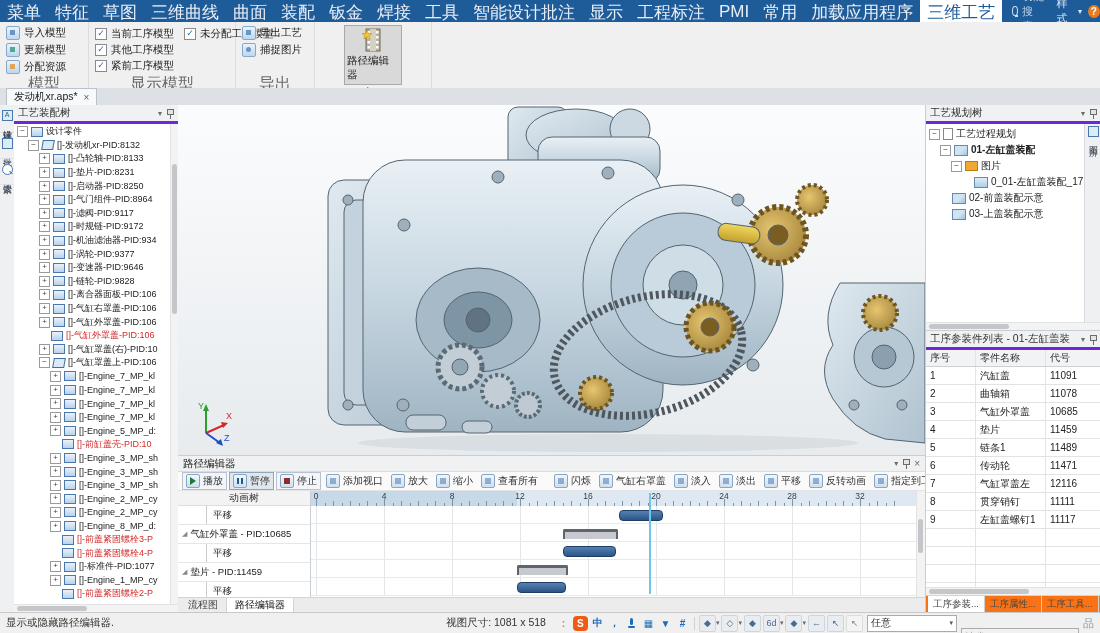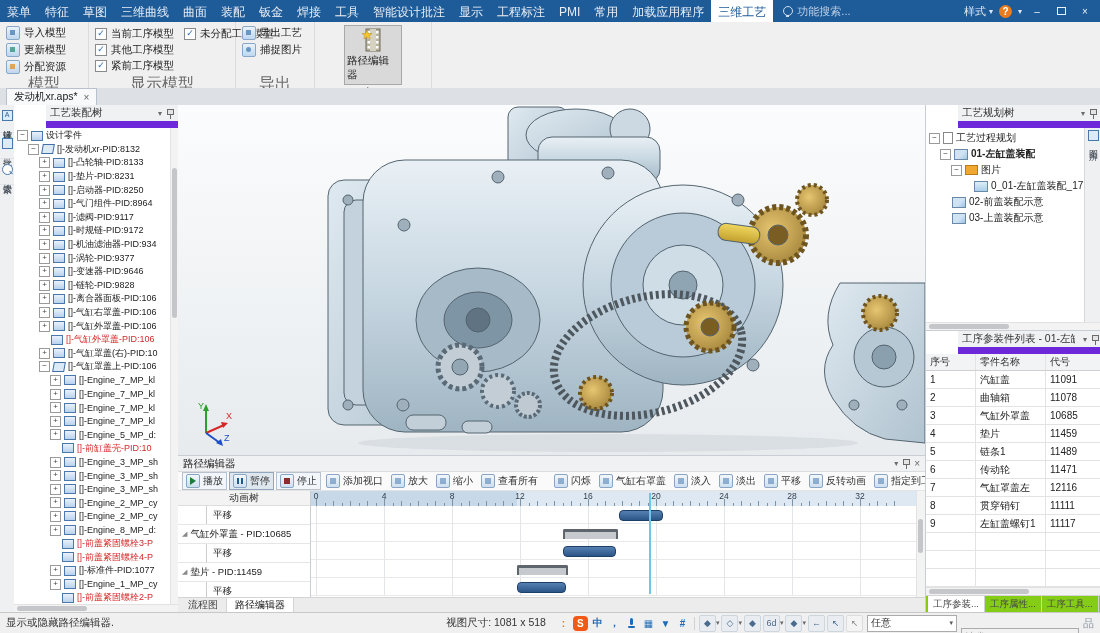--- a/index.html
+++ b/index.html
@@ -1,21 +1,21 @@
 <!DOCTYPE html>
 <html><head>
 <meta charset="utf-8">
 <style>
 html,body{margin:0;padding:0;background:#888;}
 #app{position:relative;width:1100px;height:633px;overflow:hidden;background:#f0f0f0;
      font-family:"Liberation Sans","DejaVu Sans",sans-serif;color:#222;-webkit-font-smoothing:antialiased;}
 
 #menubar{position:absolute;left:0;top:0;width:1100px;height:22px;background:#1e5b99;display:flex;align-items:stretch;}
 #menu-tabs{display:flex;align-items:stretch;}
-.mtab{display:flex;align-items:center;padding:12px 7px;font-size:12px;color:#e8eef6;cursor:default;white-space:nowrap;}
+.mtab{display:flex;align-items:center;padding:12px 7px;font-size:17px;color:#e8eef6;cursor:default;white-space:nowrap;}
 .mtab.active{background:#fff;color:#1e5b99;}
 .mb-search{display:flex;align-items:center;gap:4px;color:#bcd0e6;font-size:11px;padding:0 10px;}
 .bulb{width:8px;height:8px;border:1px solid #cfdff0;border-radius:50%;position:relative;}
 .bulb::after{content:"";position:absolute;left:2px;top:8px;width:3px;height:2px;background:#cfdff0;}
 .mb-right{margin-left:auto;display:flex;align-items:center;gap:6px;padding-right:6px;color:#dfe9f4;font-size:11px;}
 .mb-style{display:flex;align-items:center;gap:3px;}
 .caret{font-size:8px;}
 .help-btn{width:13px;height:13px;border-radius:50%;background:#e87c1e;color:#fff;font-size:10px;font-weight:bold;
           display:flex;align-items:center;justify-content:center;}
 .winbtn{width:18px;text-align:center;font-size:10px;color:#eaf1f8;}
@@ -50,22 +50,22 @@
         font-size:10.5px;color:#222;}
 .tabclose{color:#666;font-size:10px;}
 
 #leftrail{position:absolute;left:0;top:105px;width:14px;bottom:21px;background:#eef0f2;border-right:1px solid #d5d8dc;}
 .vtab{display:flex;flex-direction:column;align-items:center;gap:2px;padding:5px 0;border-bottom:1px solid #e2e5e8;}
 .vtxt{writing-mode:vertical-rl;font-size:9px;color:#3c4650;letter-spacing:1px;}
 .vic{width:9px;height:9px;border:1px solid #4a78ad;background:#dcebf8;font-size:7px;line-height:8px;text-align:center;color:#2c5e94;}
 .vic.mag{border-radius:50%;position:relative;background:#fff;}
 .vic.mag::after{content:"";position:absolute;left:6px;top:7px;width:4px;height:1px;background:#4a78ad;transform:rotate(40deg);}
 
-.phead{height:16px;background:#f0f1f3;border-bottom:7px solid #6d28d9;display:flex;align-items:center;
-       font-size:10.5px;color:#333;padding:0 4px;gap:4px;margin-left:32px;}
+.phead{height:16px;background:#f0f1f3;border-bottom:3px solid #6d28d9;display:flex;align-items:center;
+       font-size:10.5px;color:#333;padding:0 4px;gap:4px;}
 .phead .sp{flex:1;}
 .phbtn{color:#6b6b6b;font-size:8px;}
 .pinic{position:relative;width:8px;height:11px;display:inline-block;}
 .pinic::before{content:"";position:absolute;left:1px;top:1px;width:5px;height:4px;border:1px solid #6b6b6b;background:#e4e4e4;}
 .pinic::after{content:"";position:absolute;left:4px;top:7px;width:1px;height:4px;background:#6b6b6b;}
 
 #lpanel{position:absolute;left:14px;top:105px;width:164px;bottom:21px;background:#fff;border-right:1px solid #c9ced4;display:flex;flex-direction:column;}
 #ltree{flex:1;overflow:hidden;position:relative;padding-top:1px;}
 .trow{display:flex;align-items:center;gap:3px;white-space:nowrap;overflow:hidden;}
 .exp{flex:0 0 auto;width:9px;height:9px;border:1px solid #9a9a9a;background:#fff;font-size:8px;line-height:7px;text-align:center;color:#444;}
@@ -127,21 +127,21 @@
 
 #rtop{position:absolute;left:925px;top:105px;width:175px;height:225px;background:#fff;border-left:1px solid #c9ced4;display:flex;flex-direction:column;}
 #rtop-body{flex:1;display:flex;overflow:hidden;}
 #rtree{flex:1;overflow:hidden;padding-top:2px;}
 #rstrip{width:16px;background:#eef0f2;border-left:1px solid #d5d8dc;display:flex;flex-direction:column;align-items:center;padding-top:2px;gap:2px;}
 #rbot{position:absolute;left:925px;top:330px;width:175px;bottom:21px;background:#fff;border-left:1px solid #c9ced4;border-top:1px solid #c9ced4;display:flex;flex-direction:column;}
 #ptable{flex:1;overflow:hidden;font-size:10px;}
 .ptr{display:grid;grid-template-columns:50px 70px 1fr;height:17px;border-bottom:1px solid #e3e3e3;}
 .ptr>div{border-right:1px solid #e3e3e3;display:flex;align-items:center;padding:0 4px;overflow:hidden;white-space:nowrap;}
 .ptr.head{background:#f2f3f5;font-weight:normal;color:#333;border-bottom:1px solid #cfcfcf;height:16px;}
-#ptabs{height:16px;background:#84cc16;border-top:1px solid #d4d4d4;display:flex;padding-left:2px;}
+#ptabs{height:16px;background:#f97316;border-top:1px solid #d4d4d4;display:flex;padding-left:2px;}
 .ptab{display:flex;align-items:center;padding:0 5px;font-size:9.5px;color:#444;border-right:1px solid #d0d0d0;}
 .ptab.active{background:#fff;}
 
 #statusbar{position:absolute;left:0;bottom:0;width:1100px;height:21px;background:#f0f0f0;border-top:1px solid #c8c8c8;
            display:flex;align-items:center;font-size:10.5px;color:#333;padding:0 6px;gap:4px;box-sizing:border-box;}
 #sb-msg{flex:0 0 auto;}
 #sb-fill{flex:1;}
 #sb-size{margin-right:6px;color:#333;}
 .tile{width:15px;height:15px;border-radius:2px;display:flex;align-items:center;justify-content:center;font-size:10px;flex:0 0 auto;position:relative;}
 .t-or{color:#e87c1e;font-weight:bold;}

